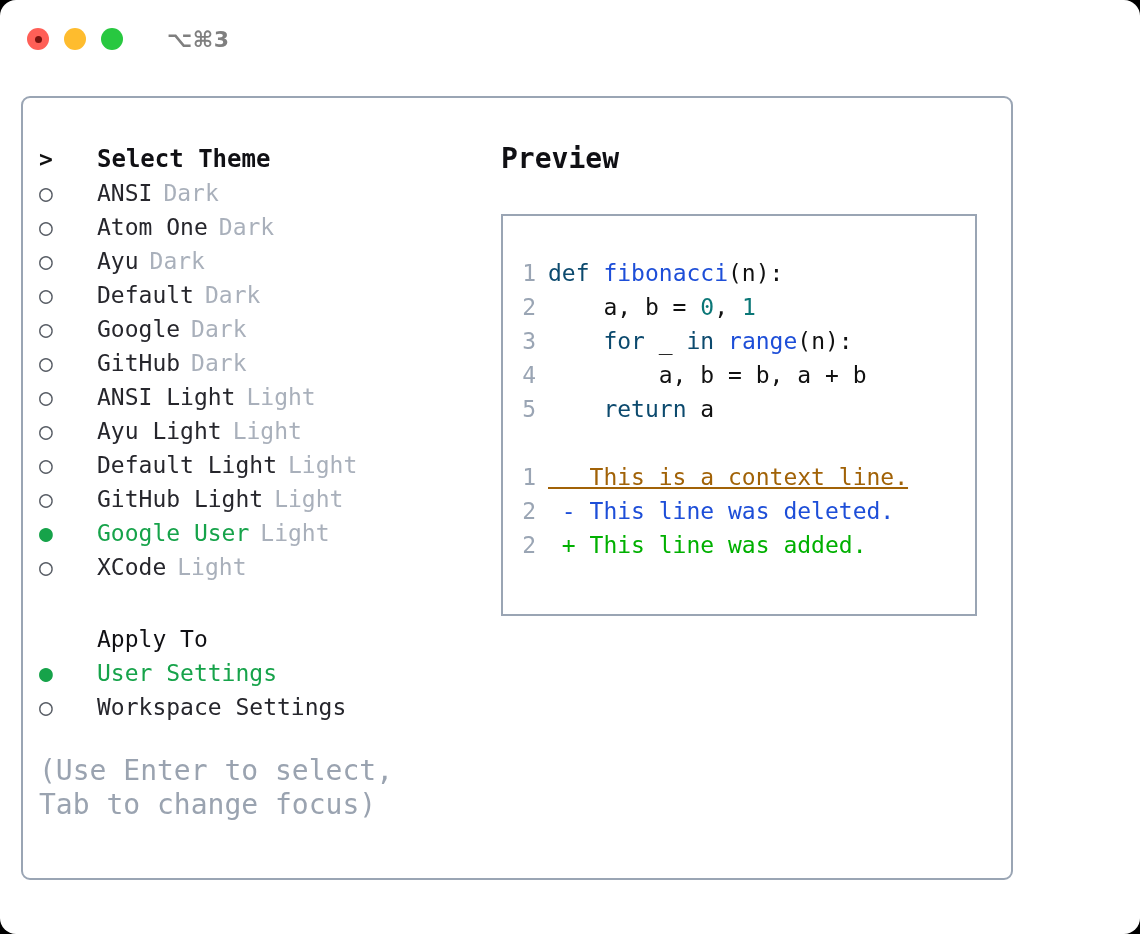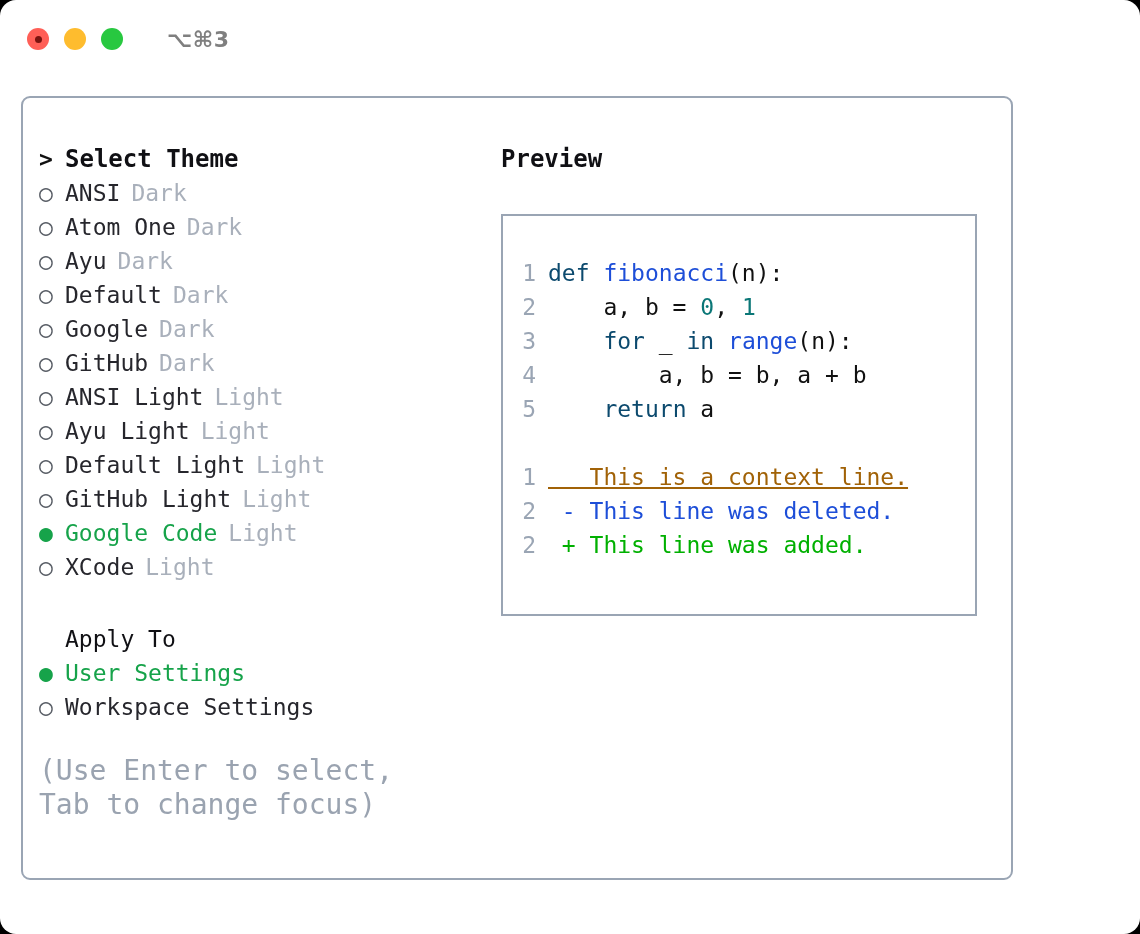--- a/index.html
+++ b/index.html
@@ -117,20 +117,21 @@
   }
   .marker.caret {
     color: #111111;
     font-weight: 700;
   }
   .marker.bullet-on { color: #16a34a; }
   .marker.bullet-off { color: #5b6068; }
 
   .row-label {
     color: #26262c;
+    margin-left: 32px;
   }
   .row.header .row-label {
     font-weight: 700;
     color: #101014;
     font-size: 24px;
   }
   .row.selected .row-label { color: #16a34a; }
 
   .variant {
     color: #a9b0bb;
@@ -154,21 +155,21 @@
   }
 
   
   .right-pane {
     position: absolute;
     left: 478px;
     top: 44px;
     width: 490px;
   }
   .preview-title {
-    font-size: 24px;
+    font-size: 28px;
     font-weight: 700;
     color: #101014;
     line-height: 34px;
     height: 34px;
   }
 
   .preview-box {
     margin-top: 38px;
     width: 476px;
     height: 402px;
@@ -283,21 +284,21 @@
               <span class="row-label">Default Light</span>
               <span class="variant">Light</span>
             </div>
             <div class="row">
               <span class="marker bullet-off">○</span>
               <span class="row-label">GitHub Light</span>
               <span class="variant">Light</span>
             </div>
             <div class="row selected">
               <span class="marker bullet-on">●</span>
-              <span class="row-label">Google Code</span>
+              <span class="row-label">Google User</span>
               <span class="variant">Light</span>
             </div>
             <div class="row">
               <span class="marker bullet-off">○</span>
               <span class="row-label">XCode</span>
               <span class="variant">Light</span>
             </div>
           </div>
 
         <div class="section-gap"></div>

